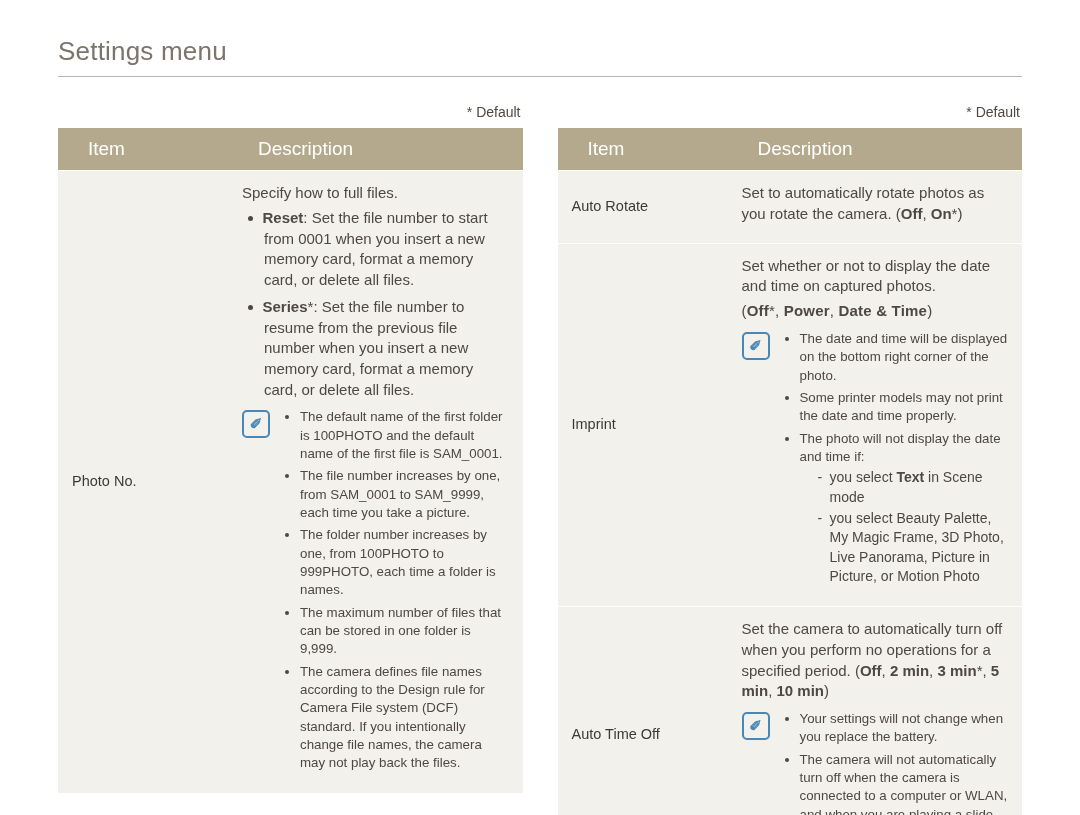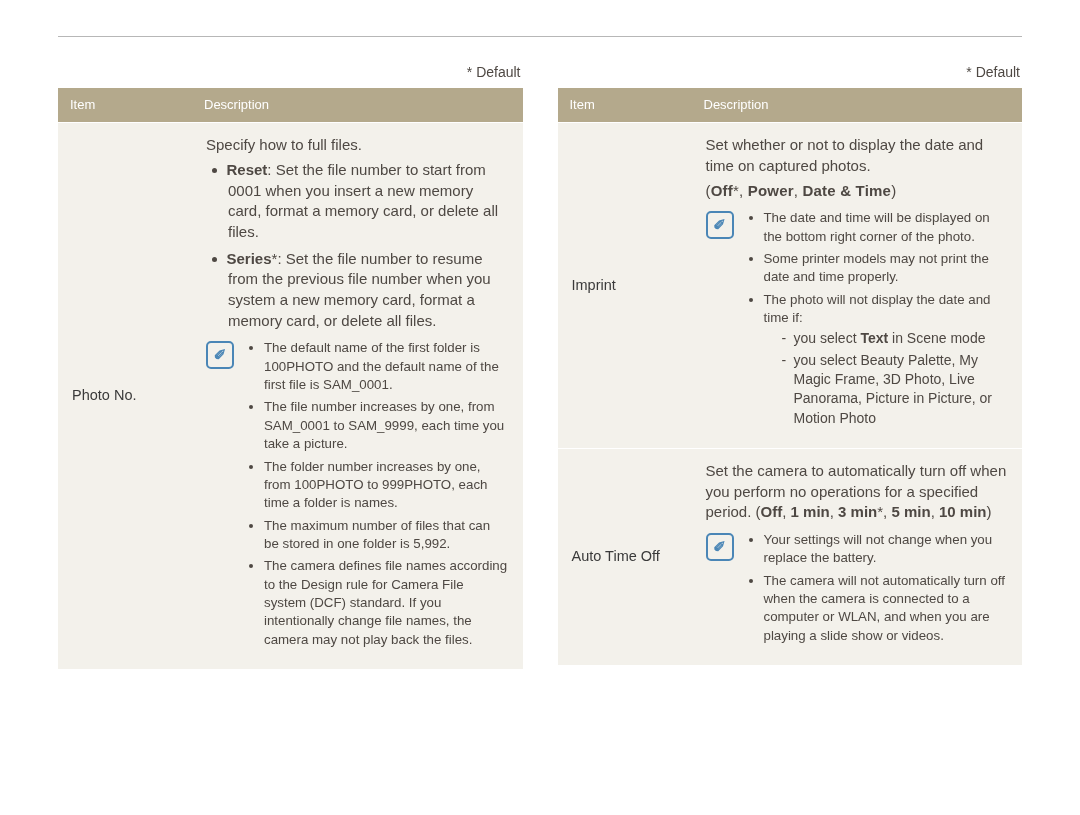--- a/index.html
+++ b/index.html
@@ -20,22 +20,22 @@
   }
   .title-rule{border:0;border-top:1px solid var(--rule);margin:6px 0 26px;}
   .columns{display:flex;gap:35px;}
   .col{flex:1 1 50%;}
   .default-note{text-align:right;font-size:14px;color:var(--text);margin:0 2px 6px 0;}
   table.settings{
     width:100%;border-collapse:collapse;table-layout:fixed;
   }
   table.settings thead th{
     background:var(--beige-header);color:#fff;
-    font-weight:400;font-size:13px;text-align:left;
-    padding:8px 12px;
+    font-weight:400;font-size:19px;text-align:left;
+    padding:8px 30px;
   }
   table.settings thead th:first-child{width:110px;}
   table.settings td{
     background:var(--beige-row);
     padding:12px 14px 14px;
     vertical-align:top;
     font-size:15px;color:var(--text);
     border-top:1px solid #fff;
   }
   table.settings td.item{
@@ -60,20 +60,21 @@
   }
   .note-block .note-body{flex:1 1 auto;}
   .note-block ul.small{margin:0;padding-left:18px;}
   .note-block ul.small>li{font-size:13.3px;color:var(--text);margin:0 0 4px;}
   .note-block ul.small>li::marker{color:var(--text);}
 </style>
 </head>
 <body>
 
 <div class="page">
+  <h1 class="section-title">Settings menu</h1>
   <hr class="title-rule">
 
   <div class="columns">
 
     <div class="col">
       <p class="default-note">* Default</p>
       <table class="settings">
         <thead>
           <tr>
             <th>Item</th>
@@ -83,51 +84,59 @@
         <tbody>
           <tr>
             <td class="item">Photo No.</td>
             <td class="desc">
               <p>Specify how to full files.</p>
               <ul class="bullets">
                 <li>
                   <span class="bold">Reset</span><span>: Set the file number to start from 0001 when you insert a new memory card, format a memory card, or delete all files.</span>
                 </li>
                 <li>
-                  <span class="bold">Series</span><span>*</span><span>: Set the file number to resume from the previous file number when you system a new memory card, format a memory card, or delete all files.</span>
+                  <span class="bold">Series</span><span>*</span><span>: Set the file number to resume from the previous file number when you insert a new memory card, format a memory card, or delete all files.</span>
                 </li>
               </ul>
               <div class="note-block">
                 <div class="note-icon">✐</div>
                 <div class="note-body">
                   <ul class="small">
                     <li>The default name of the first folder is 100PHOTO and the default name of the first file is SAM_0001.</li>
                     <li>The file number increases by one, from SAM_0001 to SAM_9999, each time you take a picture.</li>
                     <li>The folder number increases by one, from 100PHOTO to 999PHOTO, each time a folder is names.</li>
-                    <li>The maximum number of files that can be stored in one folder is 5,992.</li>
+                    <li>The maximum number of files that can be stored in one folder is 9,999.</li>
                     <li>The camera defines file names according to the Design rule for Camera File system (DCF) standard. If you intentionally change file names, the camera may not play back the files.</li>
                   </ul>
                 </div>
               </div>
             </td>
           </tr>
         </tbody>
       </table>
     </div>
 
     <div class="col">
       <p class="default-note">* Default</p>
       <table class="settings">
         <thead>
           <tr>
             <th>Item</th>
             <th>Description</th>
           </tr>
         </thead>
         <tbody>
+          <tr>
+            <td class="item">Auto Rotate</td>
+            <td class="desc">
+              <p>
+                <span>Set to automatically rotate photos as you rotate the camera. (</span><span class="bold">Off</span>, <span class="bold">On</span><span>*</span><span>)</span>
+              </p>
+            </td>
+          </tr>
 
           <tr>
             <td class="item">Imprint</td>
             <td class="desc">
               <p>Set whether or not to display the date and time on captured photos.</p>
               <p class="options">
                 <span>(</span><b>Off</b><span>*</span>, <b>Power</b>, <b>Date &amp; Time</b><span>)</span>
               </p>
               <div class="note-block">
                 <div class="note-icon">✐</div>
@@ -149,21 +158,21 @@
                   </ul>
                 </div>
               </div>
             </td>
           </tr>
 
           <tr>
             <td class="item">Auto Time Off</td>
             <td class="desc">
               <p>
-                <span>Set the camera to automatically turn off when you perform no operations for a specified period. (</span><b>Off</b>, <b>1 min</b>, <b>3 min</b><span>*</span>, <b>5 min</b>, <b>10 min</b><span>)</span>
+                <span>Set the camera to automatically turn off when you perform no operations for a specified period. (</span><b>Off</b>, <b>2 min</b>, <b>3 min</b><span>*</span>, <b>5 min</b>, <b>10 min</b><span>)</span>
               </p>
               <div class="note-block">
                 <div class="note-icon">✐</div>
                 <div class="note-body">
                   <ul class="small">
                     <li>Your settings will not change when you replace the battery.</li>
                     <li>The camera will not automatically turn off when the camera is connected to a computer or WLAN, and when you are playing a slide show or videos.</li>
                   </ul>
                 </div>
               </div>

